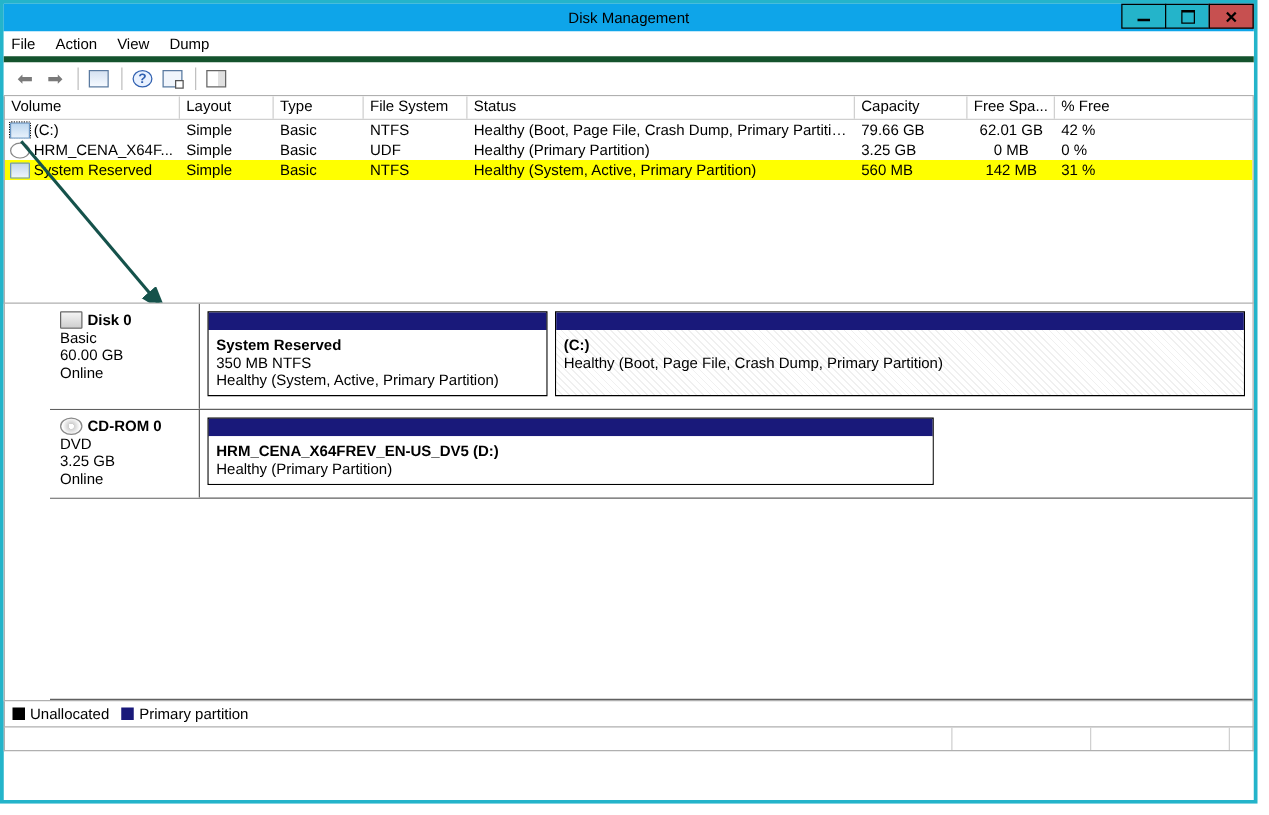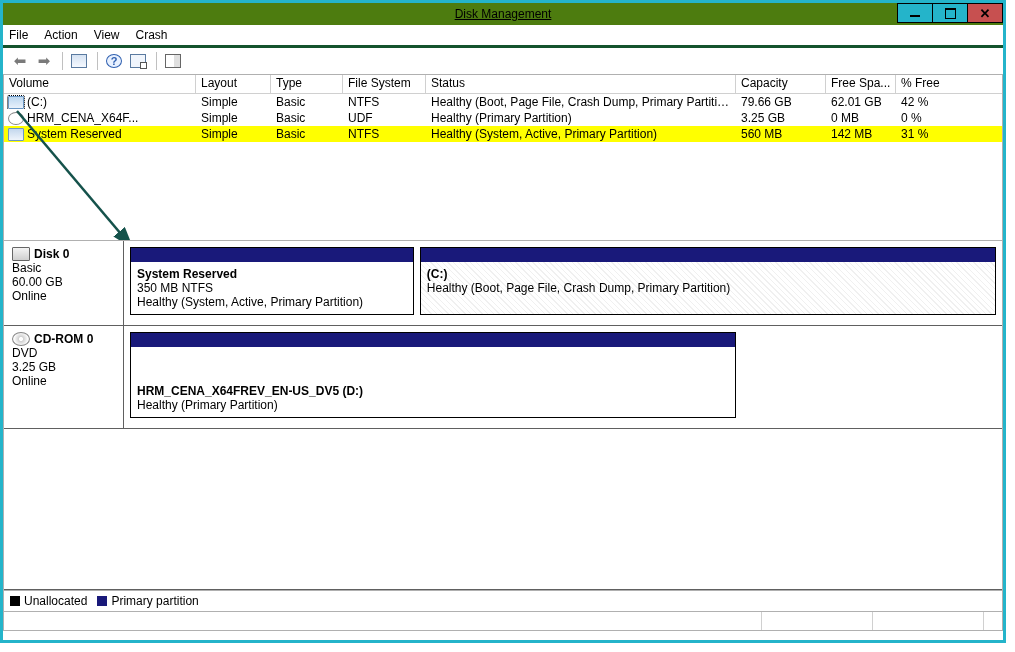--- a/index.html
+++ b/index.html
@@ -1,27 +1,27 @@
 <!DOCTYPE html>
 <html><head>
 <meta charset="utf-8">
 <style>
   html,body{margin:0;padding:0;font-family:"Segoe UI",Tahoma,sans-serif;font-size:12px;background:#fff;color:#000;}
   .outer{width:1006px;height:643px;border:3px solid #24b4ca;box-sizing:border-box;position:relative;background:#fff;}
   
-  .titlebar{height:22px;background:#4d7c0f;display:flex;align-items:center;justify-content:center;position:relative;text-decoration:underline;}
+  .titlebar{height:22px;background:#0ea5e9;display:flex;align-items:center;justify-content:center;position:relative;}
   .titlebar .title{color:#000;font-size:12px;}
   .window-controls{position:absolute;right:0;top:0;display:flex;height:22px;}
   .window-controls div{width:36px;height:20px;display:flex;align-items:center;justify-content:center;border:1px solid #000;box-sizing:border-box;margin-left:-1px;}
   .wc-min{background:#24b4ca;} .wc-max{background:#24b4ca;} .wc-close{background:#c75050;}
   .wc-min span{width:10px;border-bottom:2px solid #000;margin-top:6px;display:block;}
   .wc-max span{width:9px;height:8px;border:1px solid #000;border-top:2px solid #000;display:block;}
   .wc-close span{font-weight:bold;font-size:13px;line-height:1;}
   
-  .menubar{height:20px;background:#fff;display:flex;align-items:center;padding:0 6px;border-bottom:3px solid #14532d;}
+  .menubar{height:20px;background:#fff;display:flex;align-items:center;padding:0 6px;border-bottom:5px solid #14532d;}
   .menubar span{margin-right:16px;}
   
   .toolbar{height:26px;background:#fff;display:flex;align-items:center;padding:0 6px;border-bottom:1px solid #b0b0b0;}
   .tb-btn{width:22px;height:22px;display:flex;align-items:center;justify-content:center;margin-right:2px;}
   .tb-sep{width:1px;height:18px;background:#c0c0c0;margin:0 5px;}
   .arrow-l,.arrow-r{font-size:15px;color:#7a7a7a;}
   .tb-icon{width:16px;height:14px;box-sizing:border-box;}
   .tb-icon.cal{border:1px solid #5a7aa0;background:linear-gradient(#d5e2f2,#f5f9ff);}
   .tb-icon.help{border:1px solid #3060b0;border-radius:50%;color:#3060b0;font-weight:bold;font-size:11px;line-height:12px;text-align:center;background:#e8f1ff;}
   .tb-icon.prop{border:1px solid #5a7aa0;background:#f0f5fc;position:relative;}
@@ -36,21 +36,21 @@
   .volrow.sel{background:#ffff00;}
   .vc{box-sizing:border-box;padding:0 5px;white-space:nowrap;overflow:hidden;text-overflow:ellipsis;}
   .vc.first{display:flex;align-items:center;padding-left:4px;}
   .vol-icon{width:14px;height:11px;margin-right:3px;display:inline-block;}
   .vol-icon.drive{background:linear-gradient(#bcd7f0,#e8f1fb);border:1px solid #6b97c5;border-radius:1px;}
   .vol-icon.drive.sel{outline:1px dotted #000;}
   .vol-icon.cd{border-radius:50%;border:1px solid #888;}
   .vol-icon.part{background:linear-gradient(#c3d7ed,#eef4fb);border:1px solid #6b97c5;border-radius:1px;}
   .arrow-svg{position:absolute;left:8px;top:32px;pointer-events:none;}
   
-  .diskarea{border:1px solid #b0b0b0;border-top:none;background:#fff;}
+  .diskarea{border:1px solid #b0b0b0;border-top:none;background:#fff;padding-left:36px;}
   .diskrow{display:flex;border-bottom:1px solid #606060;}
   .diskrow:last-child{border-bottom:none;}
   .diskinfo{width:120px;box-sizing:border-box;padding:6px 8px;border-right:1px solid #606060;background:#fff;}
   .diskinfo .disk-title{display:flex;align-items:center;gap:4px;font-weight:bold;}
   .diskinfo .line{font-size:12px;}
   .disk-icon{width:16px;height:12px;display:inline-block;border:1px solid #666;background:linear-gradient(#f4f4f4,#cfcfcf);border-radius:1px;}
   .disk-icon.cd{border-radius:50%;border:1px solid #888;background:radial-gradient(circle,#fff 20%,#cfcfcf 22%,#fefefe 70%,#d8d8d8 100%);}
   .partitions{flex:1;display:flex;padding:6px 6px 10px 6px;gap:6px;box-sizing:border-box;}
   .partbox{border:1px solid #000;box-sizing:border-box;display:flex;flex-direction:column;}
   .partbar{height:14px;background:#19197a;}
@@ -62,27 +62,27 @@
   
   .legend{height:20px;display:flex;align-items:center;padding:0 6px;border:1px solid #b0b0b0;border-top:none;}
   .legend .sw{width:10px;height:10px;display:inline-block;margin-right:4px;}
   .legend .lbl{margin-right:10px;}
   .sw.unalloc{background:#000;}
   .sw.primary{background:#19197a;}
   
   .bottom{height:18px;border:1px solid #b0b0b0;border-top:none;display:flex;}
   .bottom .seg{border-right:1px solid #d0d0d0;}
   
-  .col-volume{width:192px;}
+  .col-volume{width:140px;}
   .col-layout{width:75px;}
   .col-type{width:72px;}
   .col-fs{width:83px;}
   .col-status{width:310px;}
   .col-capacity{width:90px;}
-  .col-free{width:70px;}
+  .col-free{width:70px;text-align:center;}
   .col-pct{width:70px;}
 </style>
 </head>
 <body>
 
 <div class="outer">
 
   <div class="titlebar">
     <span class="title">Disk Management</span>
     <div class="window-controls">
@@ -95,21 +95,21 @@
       <div class="wc-close">
           <span>✕</span>
         </div>
     </div>
   </div>
 
   <div class="menubar">
     <span>File</span>
     <span>Action</span>
     <span>View</span>
-    <span>Crash</span>
+    <span>Dump</span>
   </div>
 
   <div class="toolbar">
     <div class="tb-btn">
         <span class="arrow-l">⬅</span>
       </div>
     <div class="tb-btn">
         <span class="arrow-r">➡</span>
       </div>
     <div class="tb-sep"></div>
@@ -225,21 +225,21 @@
         <div class="diskinfo">
           <div class="disk-title">
             <span class="disk-icon cd"></span>
             <span>CD-ROM 0</span>
           </div>
           <div class="line">DVD</div>
           <div class="line">3.25 GB</div>
           <div class="line">Online</div>
         </div>
         <div class="partitions">
-          <div class="partbox" style="flex-basis: 70%; flex-grow: 0; gap: 32px;">
+          <div class="partbox" style="flex-basis: 70%; flex-grow: 0;">
             <div class="partbar"></div>
             <div class="partbody">
               <div class="ptitle">HRM_CENA_X64FREV_EN-US_DV5  (D:)</div>
               <div class="pline">Healthy (Primary Partition)</div>
             </div>
           </div>
         </div>
       </div>
       <div class="empty-disk"></div>
     </div>

